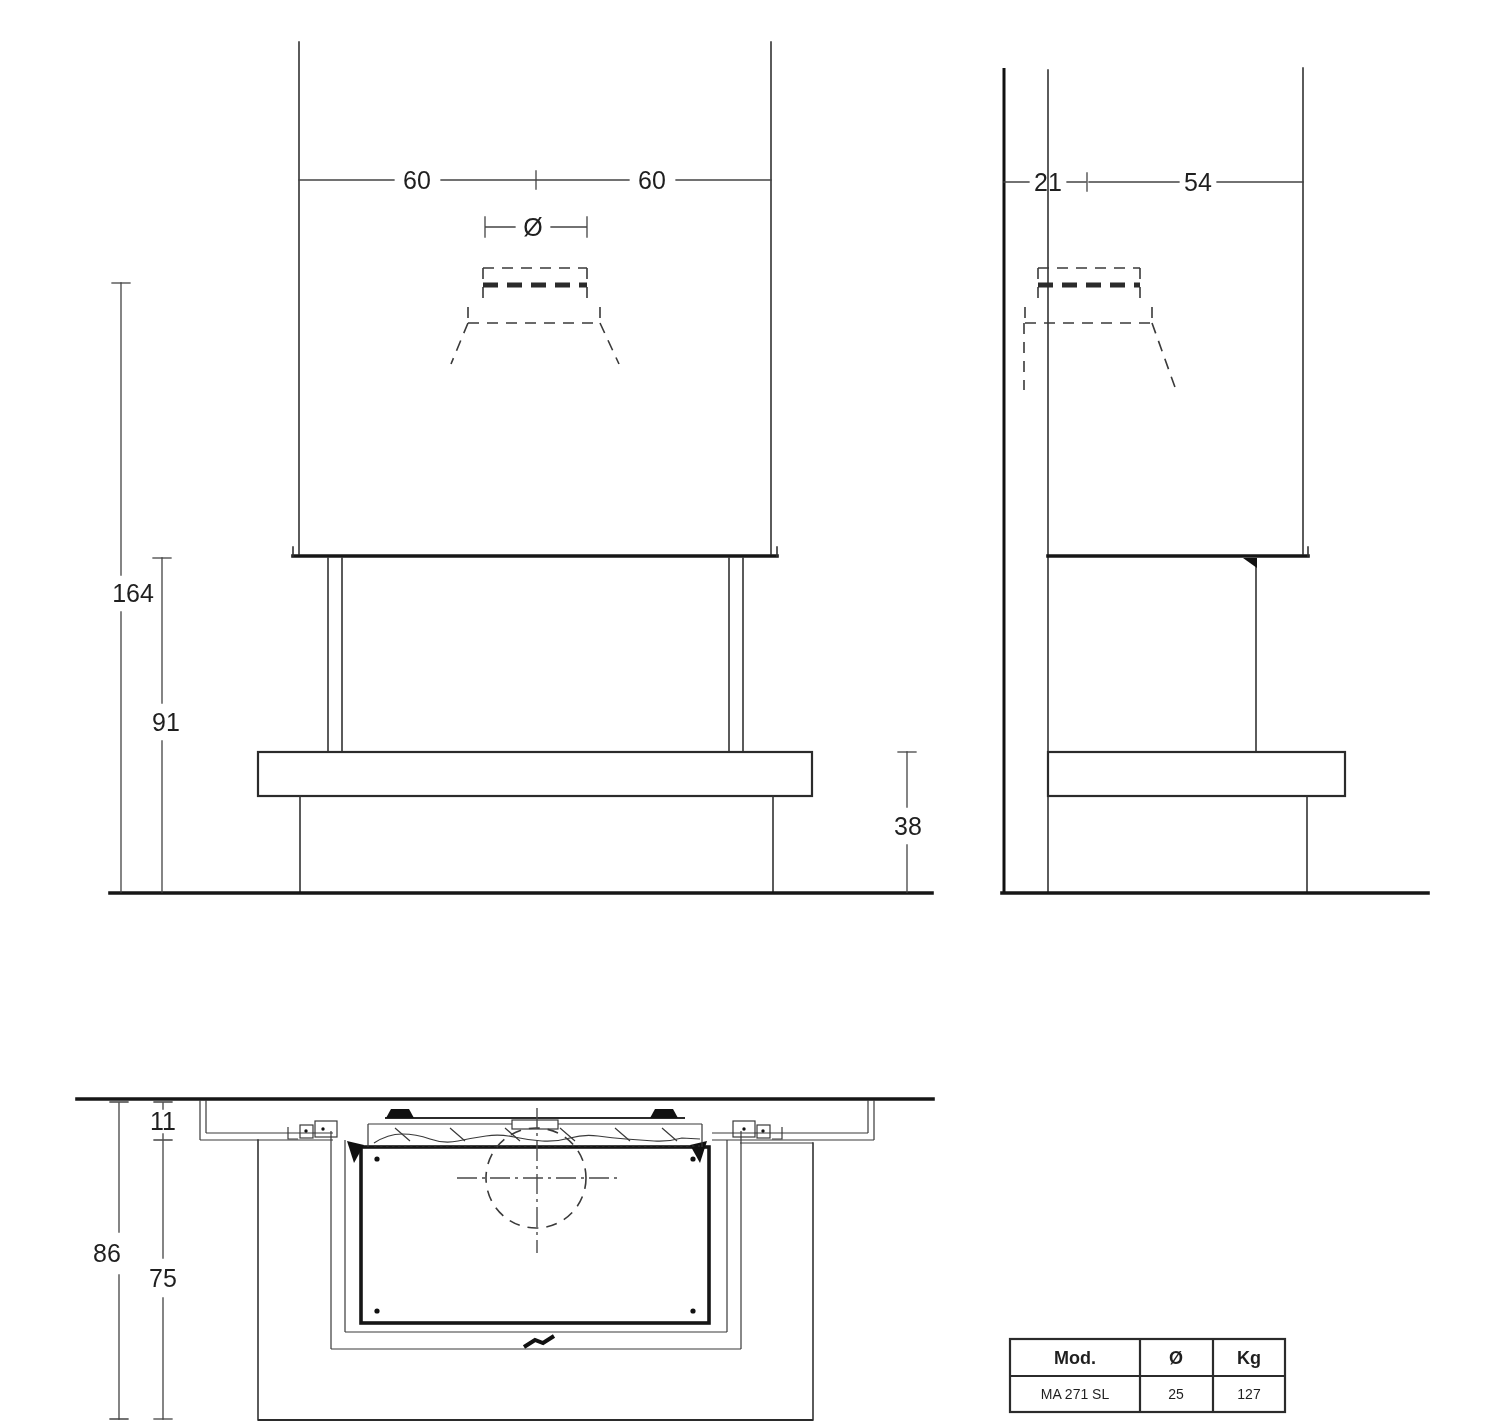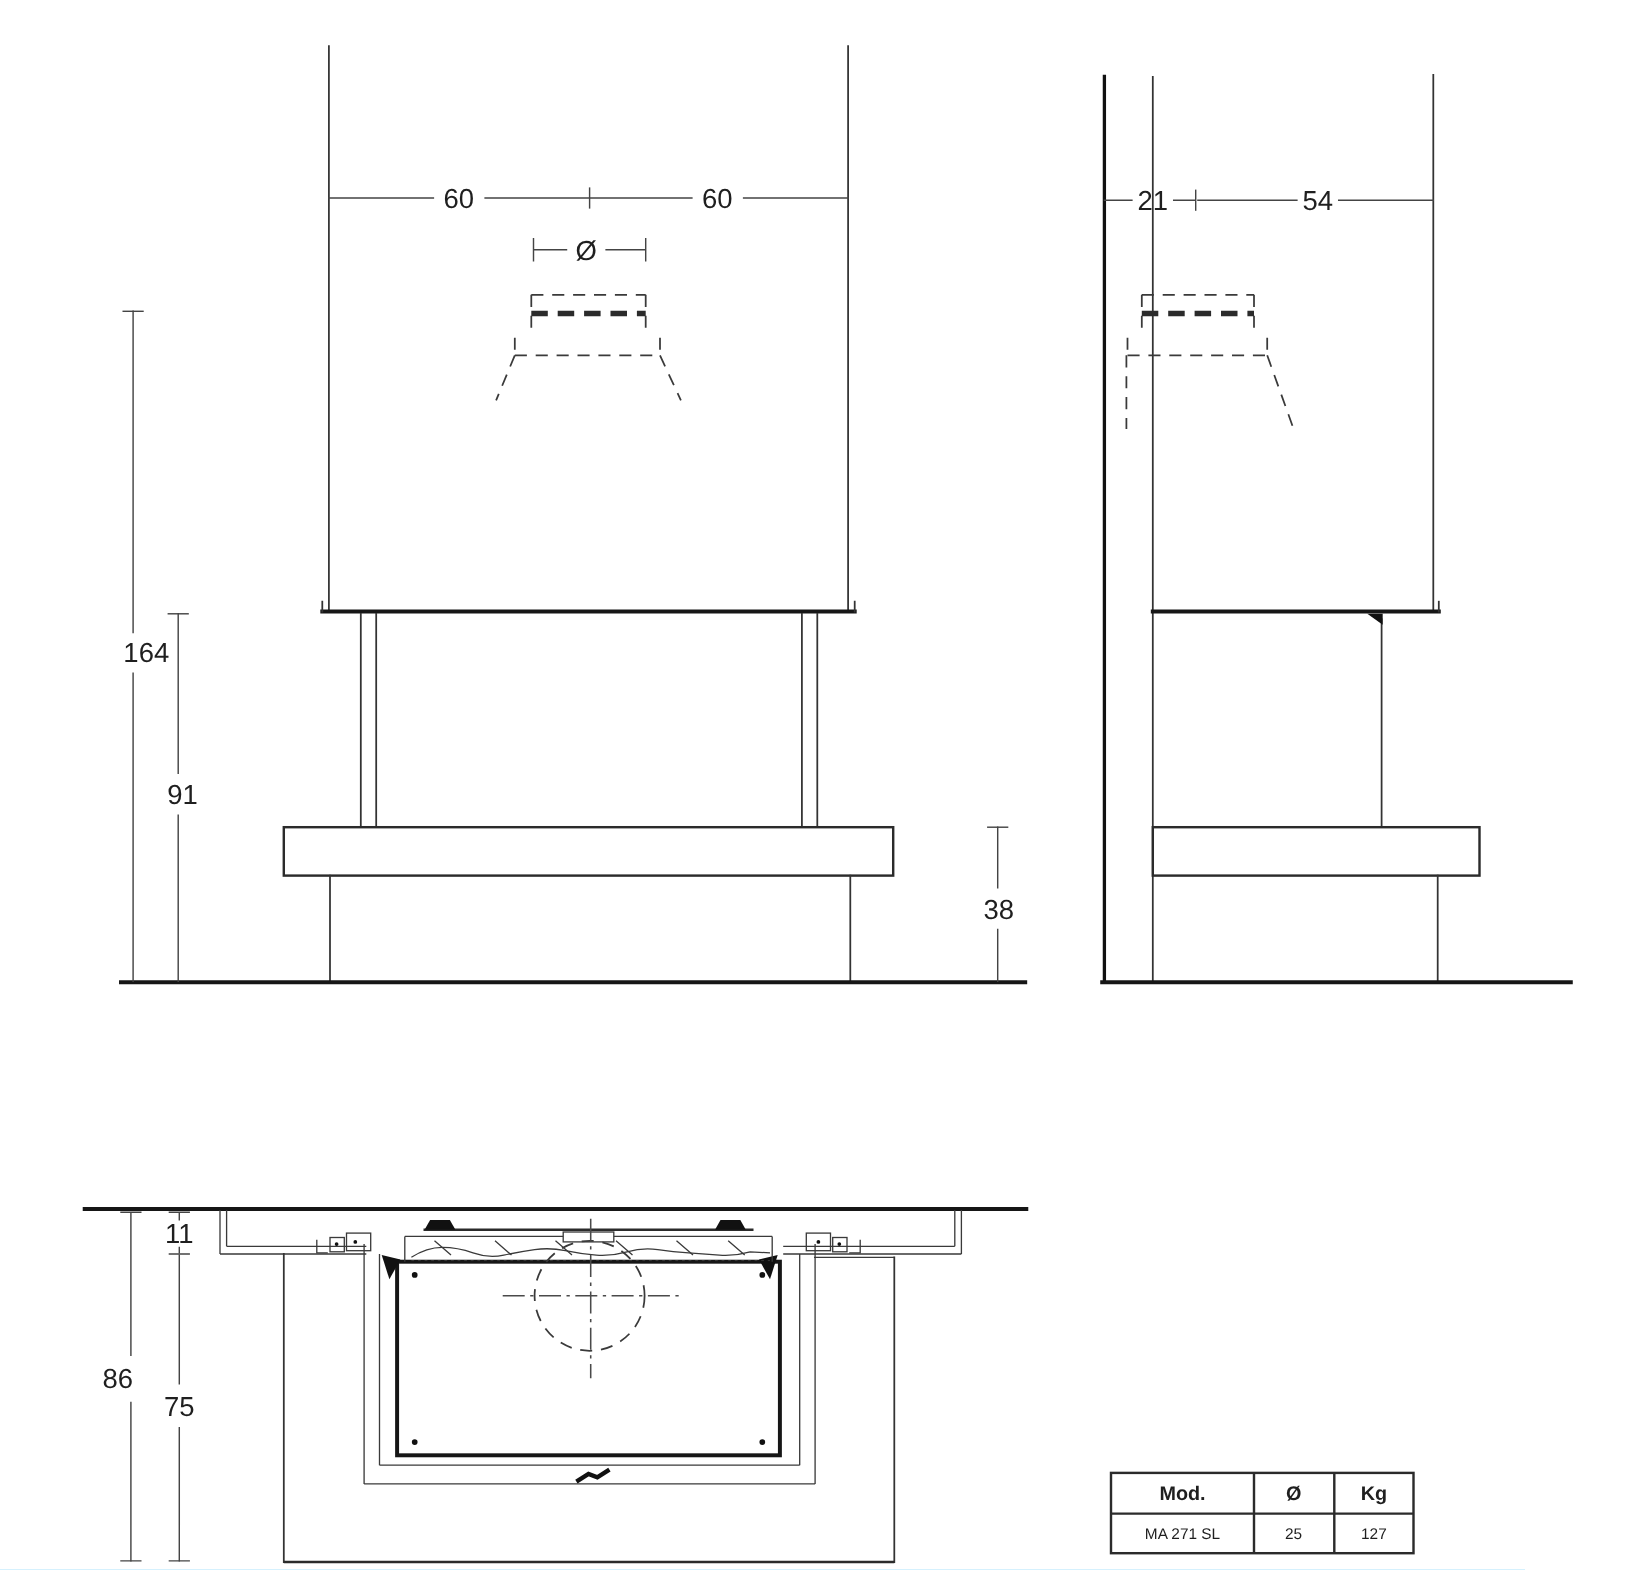--- a/index.html
+++ b/index.html
@@ -1,16 +1,16 @@
 <!DOCTYPE html>
 <html><head>
 <meta charset="utf-8">
 <style>
   html,body{margin:0;padding:0;background:#ffffff;}
-  .stage{position:relative;width:1500px;height:1427px;background:#7dd3fc;overflow:hidden;}
+  .stage{position:relative;width:1500px;height:1427px;background:#1d4ed8;overflow:hidden;}
   svg{display:block;}
   
   .ln   {stroke:#333;stroke-width:1.6;fill:none;stroke-linecap:square;}
   .thin {stroke:#3a3a3a;stroke-width:1.2;fill:none;}
   .med  {stroke:#2b2b2b;stroke-width:2.2;fill:none;}
   .thick{stroke:#161616;stroke-width:3.6;fill:none;stroke-linecap:square;}
   .wall {stroke:#111;stroke-width:3;fill:none;}
   .dim  {stroke:#444;stroke-width:1.3;fill:none;stroke-linecap:square;}
   .dash {stroke:#3a3a3a;stroke-width:1.6;fill:none;stroke-dasharray:11,8;}
   .dashthick{stroke:#2b2b2b;stroke-width:5;fill:none;stroke-dasharray:15,9;}

